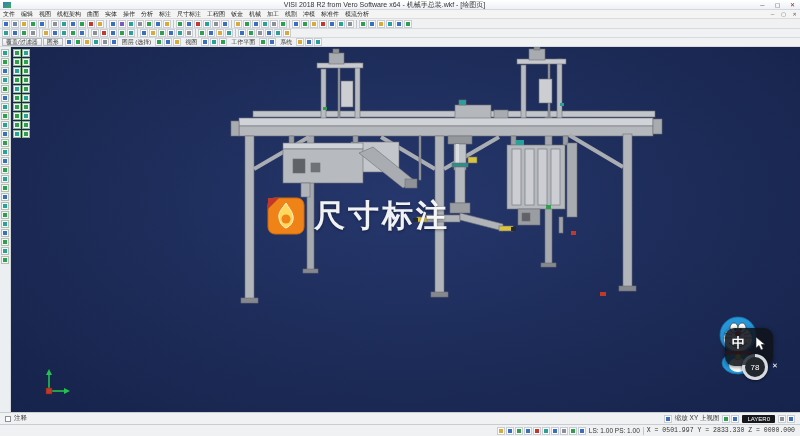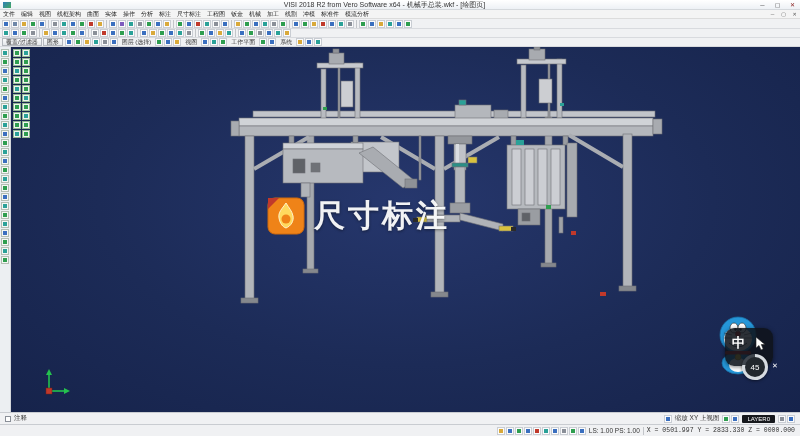--- a/index.html
+++ b/index.html
@@ -424,21 +424,21 @@
     </svg>
 
     <div class="ime-widget">
       <span class="ime-zh">中</span>
       <svg class="ime-cursor" width="11" height="14" viewBox="0 0 11 14">
         <polygon points="1,0 1,11 4,8.5 6,13 8.2,12 6.3,7.5 10,7.5" fill="#ffffff" stroke="#222222" stroke-width="0.6"></polygon>
       </svg>
     </div>
     <div class="progress-bubble">
       <div class="progress-inner">
-        <span>45</span>
+        <span>78</span>
       </div>
     </div>
     <span class="overlay-close">✕</span>
   </div>
 
   <div class="status-a">
     <span class="chk"></span>
     <span class="status-label">注释</span>
     <div class="spacer"></div>
     <div class="sb-icons">

